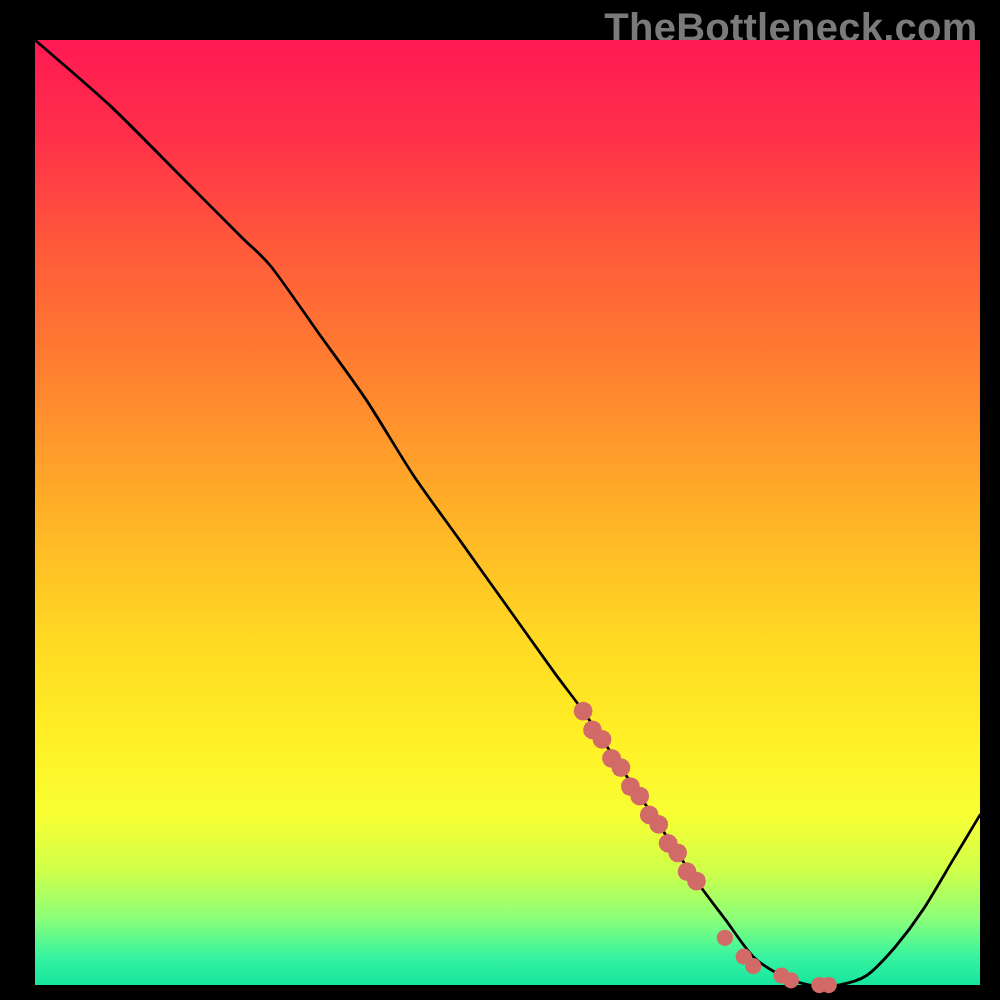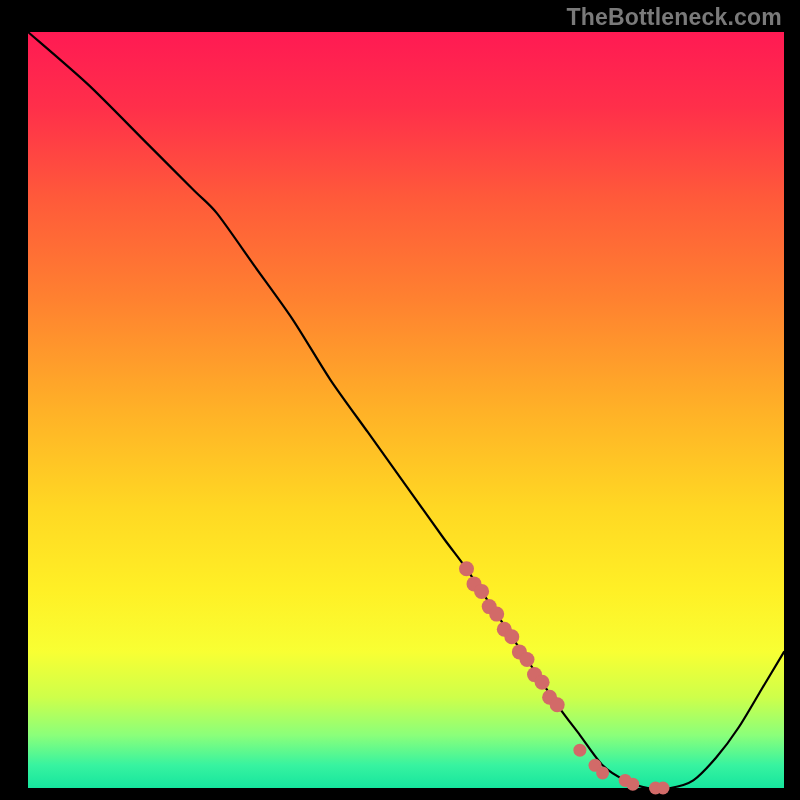--- a/index.html
+++ b/index.html
@@ -15,21 +15,21 @@
     position: relative;
     width: 800px;
     height: 800px;
     background: #000;
   }
   .watermark {
     position: absolute;
     top: 4px;
     right: 18px;
     color: #7a7a7a;
-    font-size: 23px;
+    font-size: 32px;
     font-weight: 600;
     letter-spacing: 0.2px;
     user-select: none;
   }
   svg.plot {
     position: absolute;
     left: 0;
     top: 0;
     width: 800px;
     height: 800px;

